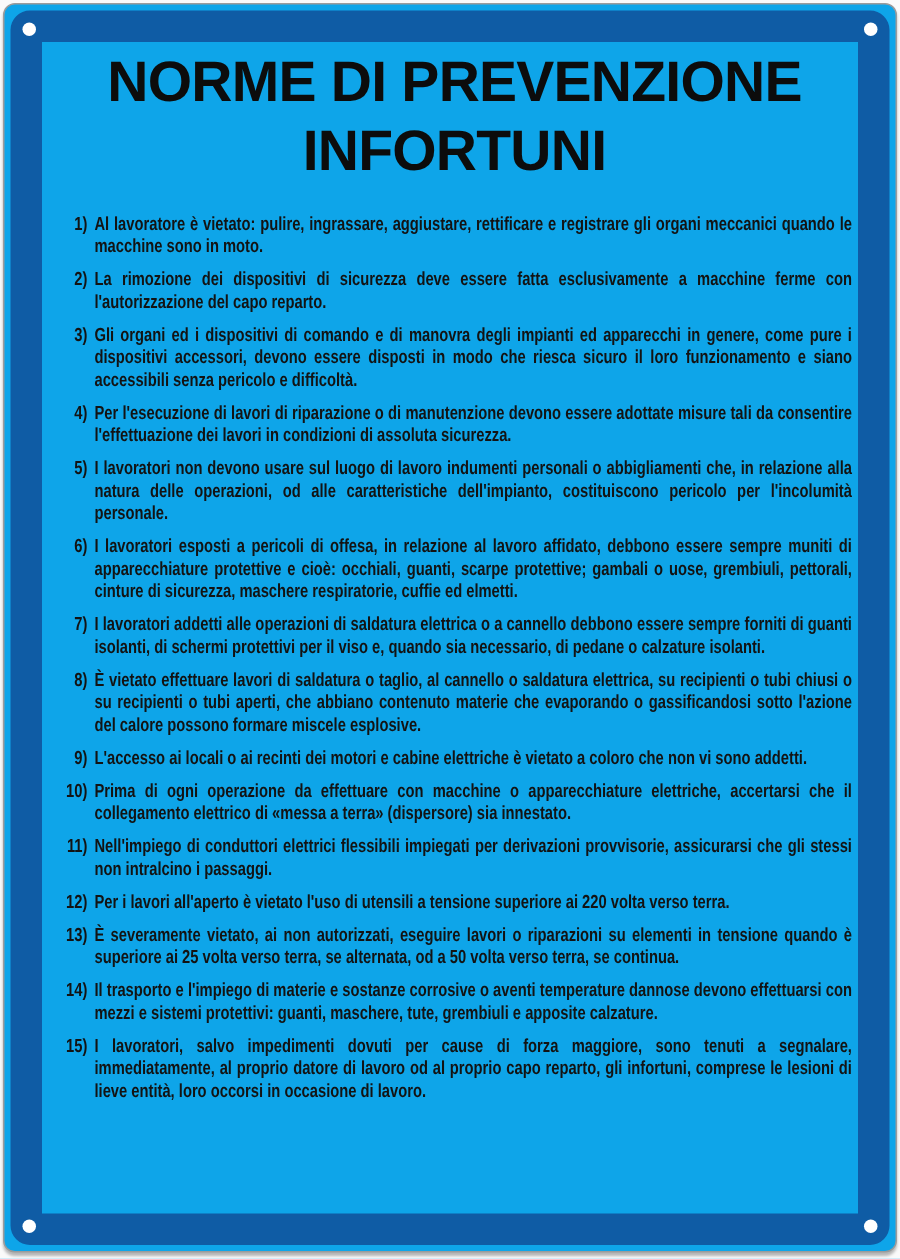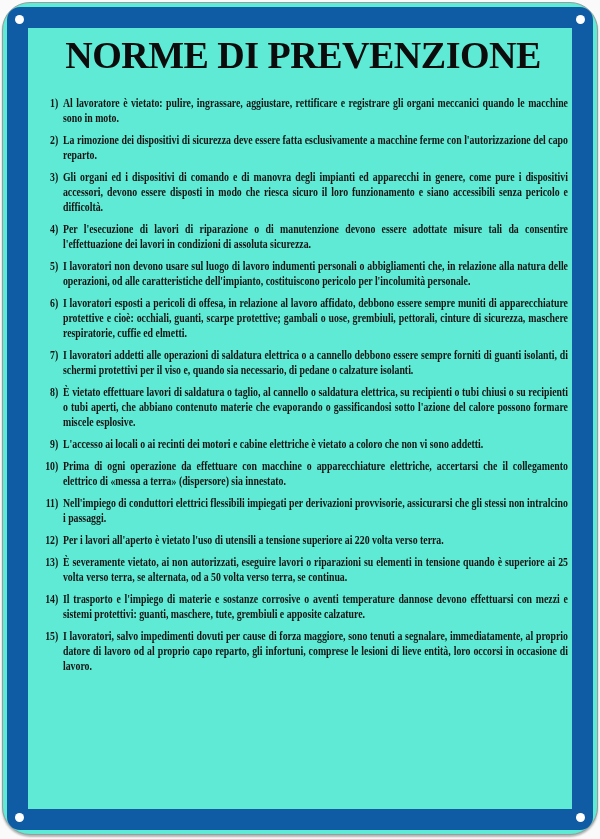--- a/index.html
+++ b/index.html
@@ -2,23 +2,22 @@
 <html><head>
 <meta charset="utf-8">
 <style>
   html,body{margin:0;padding:0;background:#ffffff;}
   .stage{
     position:relative;width:600px;height:839px;overflow:hidden;
     background:#fafafa;font-family:"Liberation Sans",sans-serif;
   }
   .sign{
     position:absolute;left:2px;top:2px;right:2px;bottom:4px;
-    background:#5eead4;border:1px solid #9b9b9b;border-radius:28px;
+    background:#0ea5e9;border:1px solid #9b9b9b;border-radius:8px;
     box-shadow:0 2px 2px rgba(0,0,0,.28);
-    font-family:Liberation Serif, serif;
   }
   .ring{
     position:absolute;inset:4px;border:21px solid #0F5CA5;border-radius:13px;
   }
   .hole{
     position:absolute;width:9px;height:9px;border-radius:50%;
     background:#ffffff;z-index:3;
   }
   .hole.tl{top:12px;left:12px}
   .hole.tr{top:12px;right:12px}
@@ -52,20 +51,21 @@
     <div class="ring"></div>
 
     <div class="hole tl"></div>
     <div class="hole tr"></div>
     <div class="hole bl"></div>
     <div class="hole br"></div>
 
     <div class="content">
       <div class="title">
         <div>NORME DI PREVENZIONE</div>
+        <div>INFORTUNI</div>
       </div>
 
       <ul class="rules">
         <li class="rule">
           <span class="num">1)</span>
           <span class="txt">Al lavoratore è vietato: pulire, ingrassare, aggiustare, rettificare e registrare gli organi meccanici quando le macchine sono in moto.</span>
         </li>
         <li class="rule">
           <span class="num">2)</span>
           <span class="txt">La rimozione dei dispositivi di sicurezza deve essere fatta esclusivamente a macchine ferme con l'autorizzazione del capo reparto.</span>

